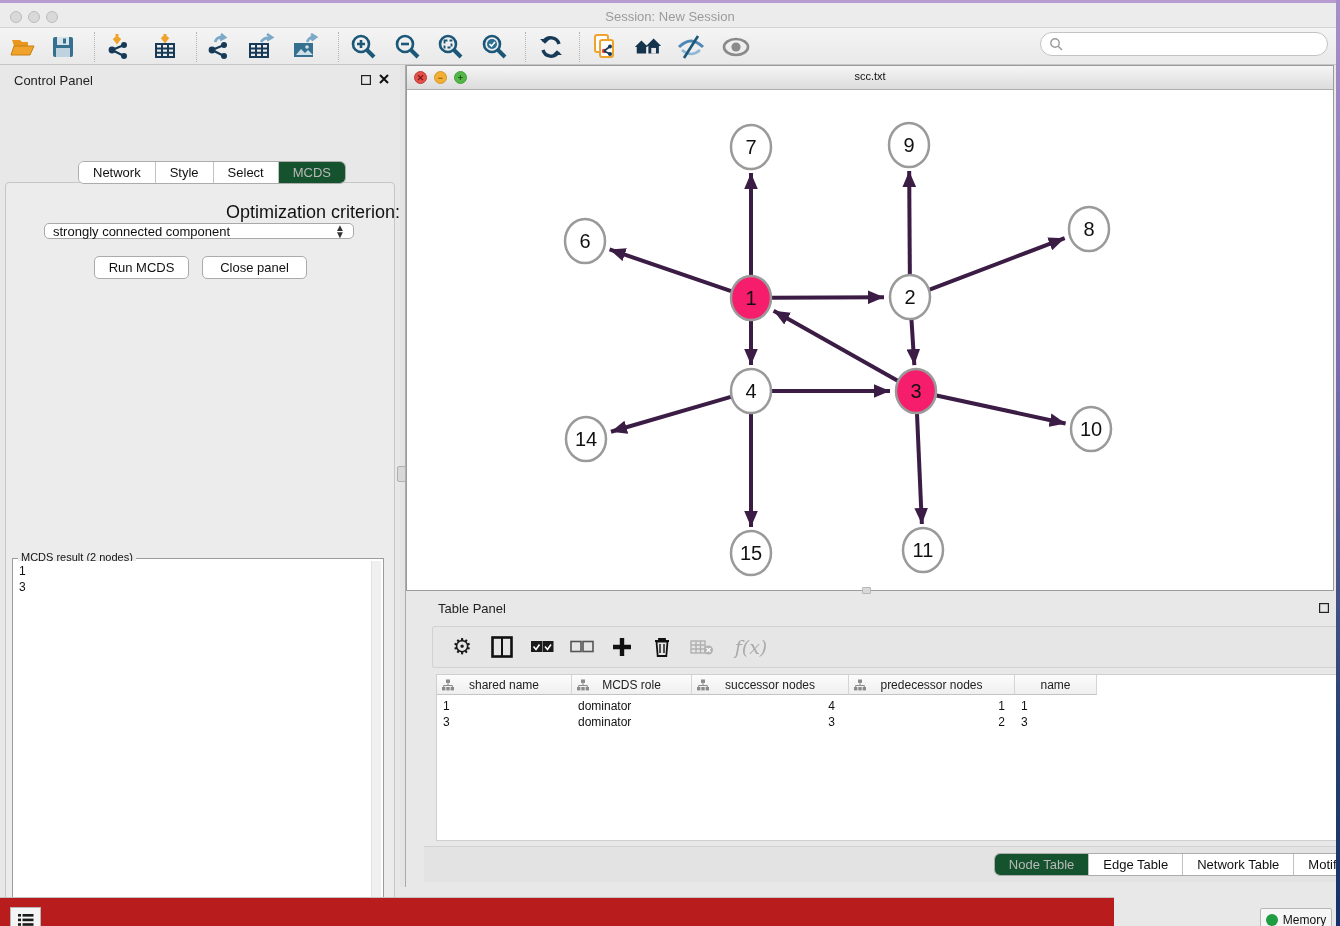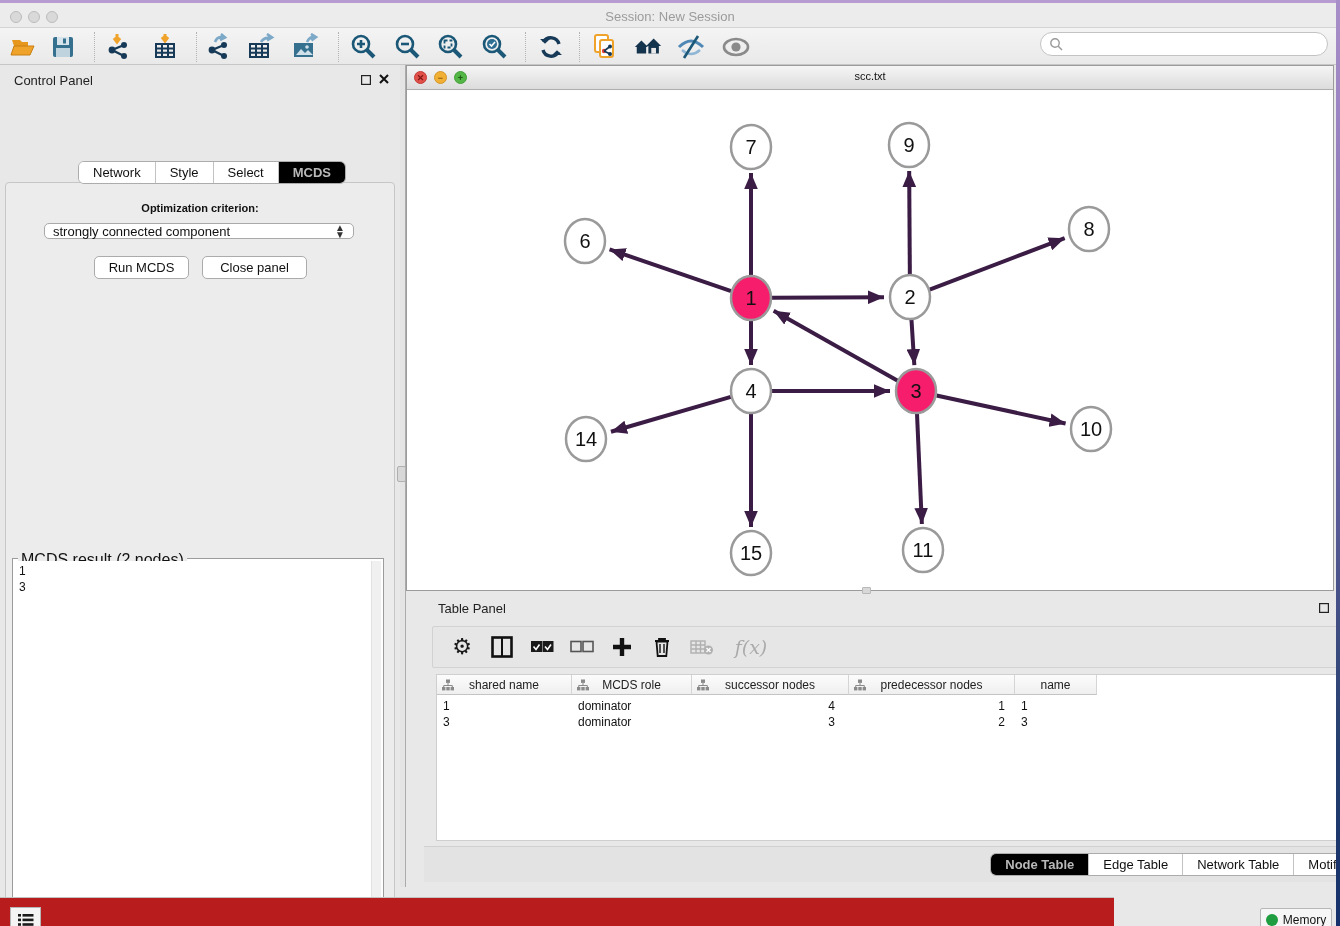--- a/index.html
+++ b/index.html
@@ -24,29 +24,29 @@
 
   
   .control-panel { left:0; top:65px; width:400px; height:822px; background:#e8e8e8; }
   .panel-header-text { font-size:13px; color:#222; }
   .mini-btn { font-size:12px; color:#222; width:14px; height:14px; display:flex; align-items:center; justify-content:center; }
   .cp-content { left:5px; top:117px; width:390px; height:763px; background:#ececec; border:1px solid #c6c6c6; border-radius:4px; }
 
   .seg-group { display:flex; border:1px solid #acacac; border-radius:6px; overflow:hidden; background:#fff; height:23px; z-index:5; }
   .seg-tab { font-size:13px; color:#111; background:#fff; padding:3px 14px 0 14px; border-left:1px solid #c2c2c2; white-space:nowrap; }
   .seg-tab:first-child { border-left:none; }
-  .seg-tab.active { background:#000000; color:#b9b9b9;font-weight:bold; }
-
-  .opt-label { width:400px; text-align:center; top:137px; font-size:11px; color:#111;font-weight:bold; }
+  .seg-tab.active { background:#14532d; color:#b9b9b9; }
+
+  .opt-label { width:400px; text-align:right; top:137px; font-size:18px; color:#111; }
   .dropdown { left:44px; top:158px; width:310px; height:16px; background:#fff; border:1px solid #a9a9a9; border-radius:5px; font-size:13px; color:#111; display:flex; align-items:center; padding:0 8px; }
   .dd-stepper { margin-left:auto; font-size:10px; color:#333; line-height:7px; text-align:center; }
   .push-btn { height:23px; background:#fff; border:1px solid #ababab; border-radius:5px; font-size:13px; color:#111; display:flex; align-items:center; justify-content:center; }
 
   .fieldset { left:12px; top:493px; width:372px; height:380px; border:1px solid #9c9c9c; background:#fff; }
-  .fieldset-legend { position:absolute; top:-8px; left:5px; background:#ececec; padding:0 3px; font-size:16px; color:#111; }
+  .fieldset-legend { position:absolute; top:-8px; left:5px; background:#ececec; padding:0 3px; font-size:11px; color:#111; }
   .result-text { position:absolute; left:2px; top:2px; right:12px; bottom:2px; background:#fff; font-size:12px; line-height:16px; color:#111; padding:2px 4px; white-space:pre; }
   .result-scroll { position:absolute; right:2px; top:2px; width:10px; bottom:2px; background:#f0f0f0; border-left:1px solid #e2e2e2; }
 
   
   .vsplit { left:400px; top:65px; width:6px; height:822px; background:#e4e4e4; border-right:1px solid #ababab; }
   .vsplit-grip { left:397px; top:466px; width:9px; height:16px; background:#d8d8d8; border:1px solid #b0b0b0; border-radius:2px; }
   .hsplit-grip { left:862px; top:587px; width:9px; height:7px; background:#d8d8d8; border:1px solid #b8b8b8; border-radius:1px; z-index:6; }
 
   
   .net-window { left:406px; top:65px; width:928px; height:526px; background:#fff; border:1px solid #9b9b9b; }

